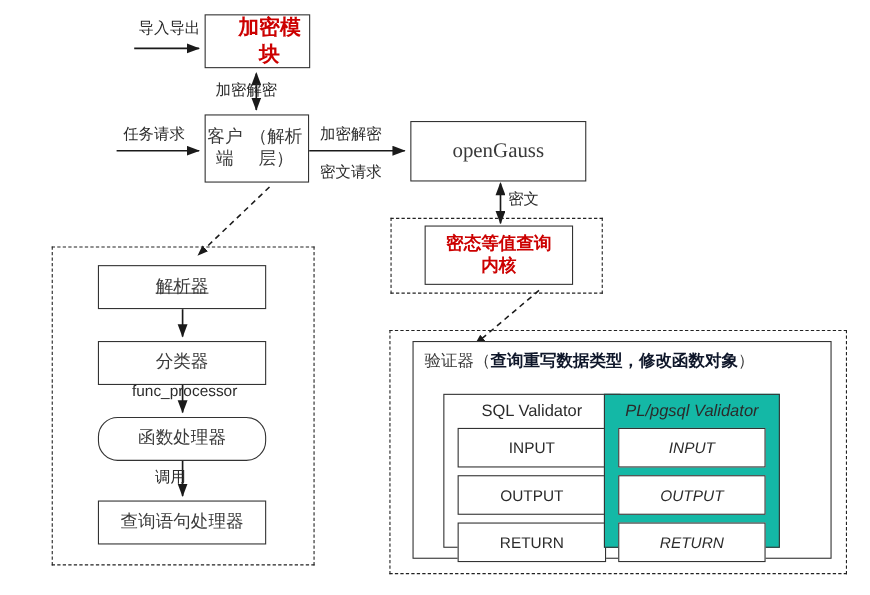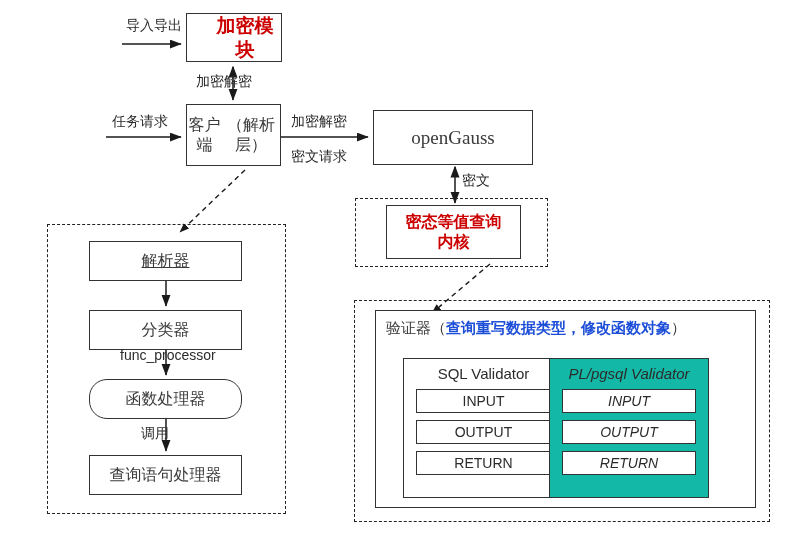--- a/index.html
+++ b/index.html
@@ -40,27 +40,27 @@
   #parser{top:241px;text-decoration:underline;}
   #classifier{top:310px;}
   #funcproc{top:379px;border-radius:18px;}
   #queryproc{top:455px;}
 
   #right-dashed{left:354px;top:300px;width:416px;height:222px;}
   #validator-outer{position:absolute;left:375px;top:310px;width:381px;
       height:198px;border:1.4px solid #333;background:#fff;box-sizing:border-box;}
   #validator-title{position:absolute;left:386px;top:319px;font-size:15px;
       white-space:nowrap;}
-  #validator-title .rd{color:#1d4ed8;font-weight:bold;}
+  #validator-title .rd{color:#0f172a;font-weight:bold;}
   #sql-col{position:absolute;left:403px;top:358px;width:161px;height:140px;
       border:1.4px solid #333;box-sizing:border-box;background:#fff;}
   #pl-col{position:absolute;left:549px;top:358px;width:160px;height:140px;
       border:1.4px solid #333;box-sizing:border-box;background:#14b8a6;font-style:italic;}
   .coltitle{text-align:center;font-size:15px;margin-top:6px;color:#2b2b2b;}
-  .slot{margin:7px 12px 0 12px;height:24px;border:1.3px solid #333;
+  .slot{margin:7px 12px 0 12px;height:36px;border:1.3px solid #333;
         display:flex;align-items:center;justify-content:center;
         font-size:14px;color:#2b2b2b;background:#fff;box-sizing:border-box;}
 </style>
 </head>
 <body>
 
 <div class="canvas">
 
   <svg class="arrows" viewBox="0 0 791 541">
     <defs>

